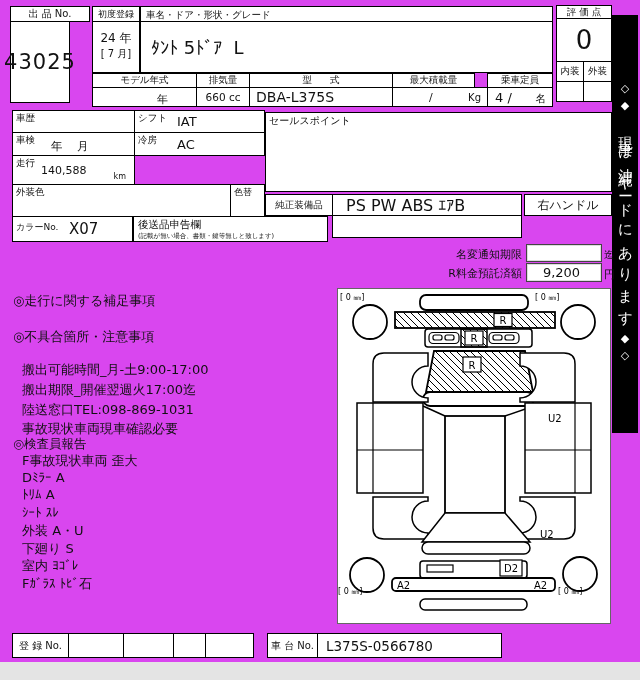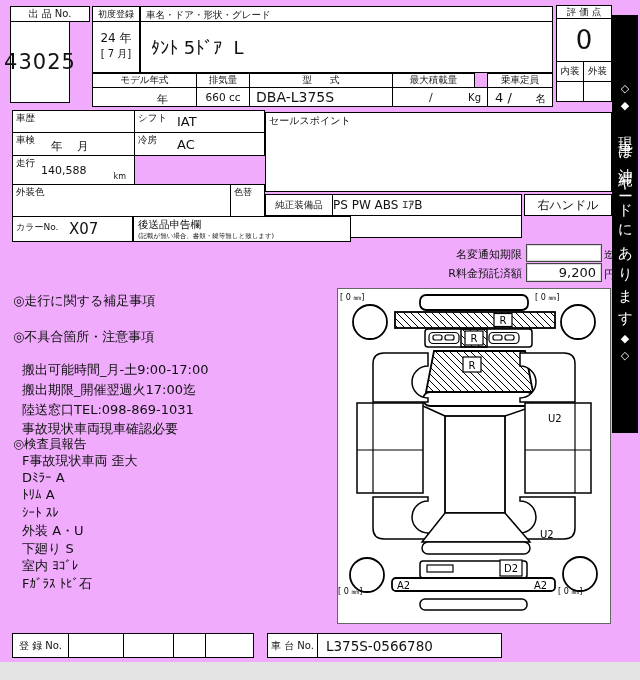--- a/index.html
+++ b/index.html
@@ -1,17 +1,17 @@
 <!DOCTYPE html>
 <html><head>
 <meta charset="utf-8">
 <style>
   html,body{margin:0;padding:0;}
   body{width:640px;height:680px;background:#f0f0f0;font-family:"DejaVu Sans",sans-serif;color:#111;}
-  #sheet{position:relative;width:640px;height:680px;background:#f0abfc;overflow:hidden;}
+  #sheet{position:relative;width:640px;height:680px;background:#d946ef;overflow:hidden;}
   .abs{position:absolute;box-sizing:border-box;}
   .b{border:1px solid #000;background:#fff;}
   .c{display:flex;align-items:center;justify-content:center;}
   .cl{display:flex;align-items:center;}
   .pre{white-space:pre;}
   .lbl-corner{position:absolute;top:1px;left:3px;font-size:9.5px;}
   .big{font-size:21px;letter-spacing:1px;}
   .banner{background:#000;display:flex;flex-direction:column;align-items:center;justify-content:center;gap:9px;}
   .banner span{writing-mode:vertical-rl;text-orientation:upright;color:#fff;}
   .banner .dm{font-size:11px;letter-spacing:4px;}
@@ -101,38 +101,38 @@
     <span class="lbl-corner">外装色</span>
   </div>
   <div class="abs b" style="left:230px;top:184px;width:35px;height:33px;">
     <span class="lbl-corner" style="font-size:9px;">色替</span>
   </div>
 
   <div class="abs b" style="left:265px;top:112px;width:347px;height:80px;">
     <span class="lbl-corner" style="font-size:10px;">セールスポイント</span>
   </div>
   <div class="abs b c" style="left:265px;top:194px;width:68px;height:22px;font-size:9.5px;">純正装備品</div>
-  <div class="abs b cl" style="left:332px;top:194px;width:190px;height:22px;font-size:12px;padding-left:0;">PS PW ABS ｴｱB</div>
+  <div class="abs b cl" style="left:332px;top:194px;width:190px;height:22px;font-size:16px;padding-left:13px;">PS PW ABS ｴｱB</div>
   <div class="abs b c" style="left:524px;top:194px;width:88px;height:22px;font-size:12px;">右ハンドル</div>
   <div class="abs b" style="left:332px;top:215px;width:190px;height:23px;"></div>
 
   <div class="abs b" style="left:12px;top:216px;width:121px;height:26px;">
     <span style="position:absolute;left:3px;top:4px;font-size:9px;">カラーNo.</span>
     <span style="position:absolute;left:56px;top:3px;font-size:15px;">X07</span>
   </div>
-  <div class="abs b" style="left:133px;top:216px;width:218px;height:26px;padding:1px 4px 0 4px;">
+  <div class="abs b" style="left:133px;top:216px;width:195px;height:26px;padding:1px 4px 0 4px;">
     <div style="font-size:10.5px;">後送品申告欄</div>
     <div style="font-size:6.5px;">(記載が無い場合、書類・鍵等無しと致します)</div>
   </div>
 
   <div class="abs" style="left:410px;top:247px;width:112px;font-size:11px;text-align:right;">名変通知期限</div>
   <div class="abs inbox" style="left:526px;top:244px;width:76px;height:18px;"></div>
   <div class="abs" style="left:604px;top:248px;font-size:10px;">迄</div>
   <div class="abs" style="left:408px;top:266px;width:114px;font-size:11px;text-align:right;">R料金預託済額</div>
-  <div class="abs inbox" style="left:526px;top:263px;width:76px;height:19px;text-align:right;font-size:13px;padding:1px 5px 0 0;">9,200</div>
+  <div class="abs inbox" style="left:526px;top:263px;width:76px;height:19px;text-align:center;font-size:13px;padding:1px 5px 0 0;">9,200</div>
   <div class="abs" style="left:604px;top:267px;font-size:11px;">円</div>
 
   <div class="rline" style="left:13px;top:292px;">◎走行に関する補足事項</div>
   <div class="rline" style="left:13px;top:328px;">◎不具合箇所・注意事項</div>
   <div class="rline" style="left:22px;top:361px;">搬出可能時間_月-土9:00-17:00</div>
   <div class="rline" style="left:22px;top:381px;">搬出期限_開催翌週火17:00迄</div>
   <div class="rline" style="left:22px;top:401px;">陸送窓口TEL:098-869-1031</div>
   <div class="rline" style="left:22px;top:420px;">事故現状車両現車確認必要</div>
   <div class="rline" style="left:13px;top:436px;font-size:12.5px;">◎検査員報告</div>
   <div class="rline" style="left:22px;top:452px;">F事故現状車両 歪大</div>

